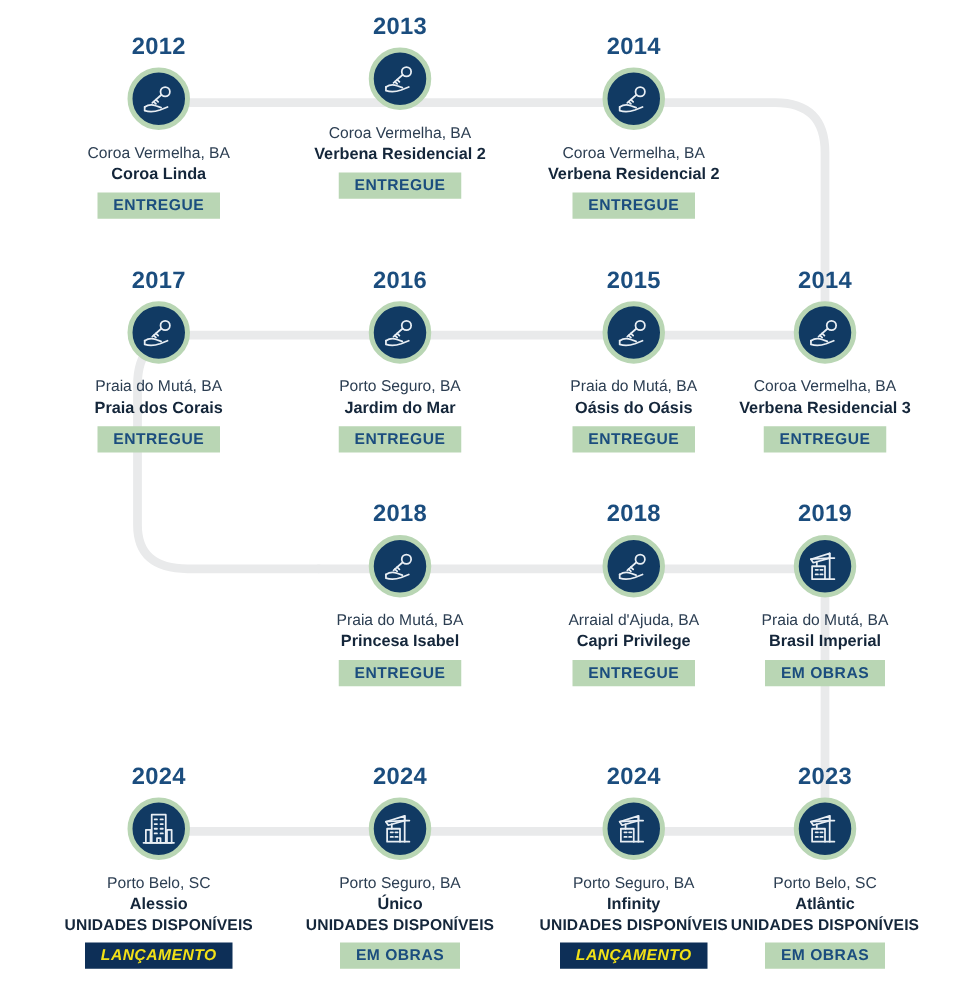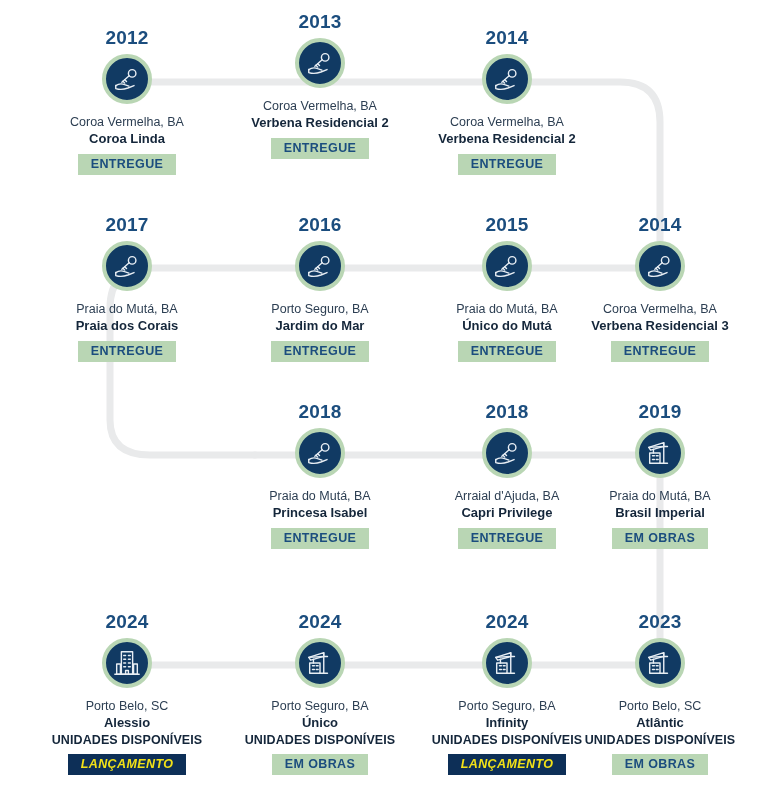--- a/index.html
+++ b/index.html
@@ -242,21 +242,21 @@
                 <path d="M18.3 12.6 L10.5 19.5"></path>
                 <path d="M13.5 16.7 l2 2"></path>
                 <path d="M11.6 18.4 l2 2"></path>
                 <path d="M4 23 q4.5 -3 9.5 -1 l4.5 1.6"></path>
                 <path d="M4 23 v3.2 q6 2 13 -0.6 l6.5 -2.6"></path>
               </g>
             </svg>
           </span>
         </div>
         <div class="city">Praia do Mutá, BA</div>
-        <div class="project">Único do Mutá</div>
+        <div class="project">Oásis do Oásis</div>
         <div class="badge entregue">ENTREGUE</div>
       </div>
       <div class="milestone" style="left: 660px; top: 215px;">
         <div class="year">2014</div>
         <div class="node-circle">
           <span>
             <svg width="30" height="30" viewBox="0 0 32 32">
               <g stroke="#e8eef4" stroke-width="1.5" fill="none" stroke-linecap="round" stroke-linejoin="round">
                 <circle cx="21.5" cy="10" r="4"></circle>
                 <path d="M18.3 12.6 L10.5 19.5"></path>

